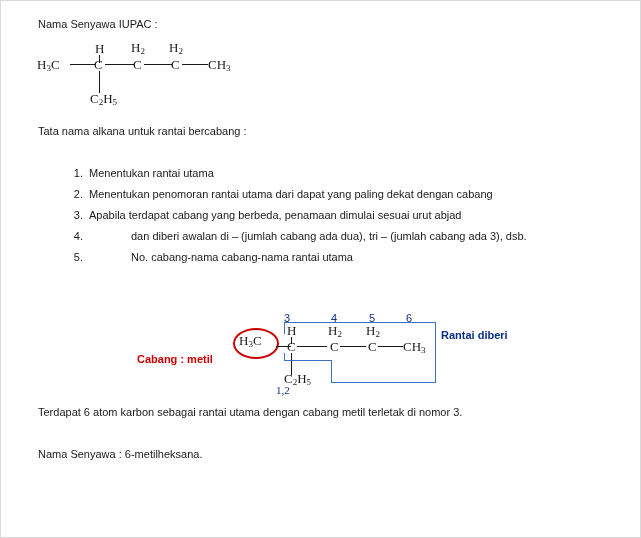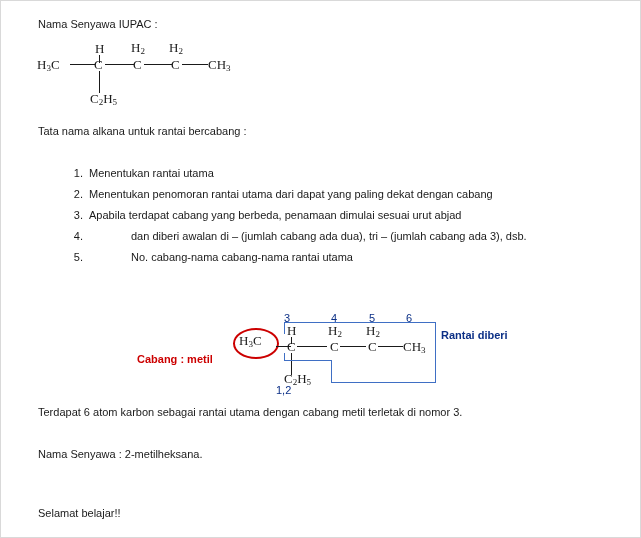--- a/index.html
+++ b/index.html
@@ -250,25 +250,24 @@
     </div>
 
     <div class="blue-line" style="left:283px; top:321px; width:152px; height:1px;"></div>
     <div class="blue-line" style="left:434px; top:321px; width:1px; height:61px;"></div>
     <div class="blue-line" style="left:330px; top:381px; width:105px; height:1px;"></div>
     <div class="blue-line" style="left:330px; top:359px; width:1px; height:23px;"></div>
     <div class="blue-line" style="left:283px; top:321px; width:1px; height:12px;"></div>
     <div class="blue-line" style="left:283px; top:359px; width:48px; height:1px;"></div>
     <div class="blue-line" style="left:283px; top:352px; width:1px; height:8px;"></div>
 
-    <div class="blue-num" style="left:275px; top:383px;">1,2</div>
+    <div class="blue-num" style="left:275px; top:383px;font-family:Liberation Serif, serif;">1,2</div>
 
     <div class="blue-label" style="left:440px; top:328px;">Rantai diberi</div>
   </div>
 
   <div class="para" style="left:37px; top:402px; width:570px;">Terdapat 6 atom karbon sebagai rantai utama dengan cabang metil terletak di nomor 3.</div>
 
-  <div class="para" style="left:37px; top:444px; width:570px;">Nama Senyawa : 2-metilheksana.</div>
-
-
-  <div class="para" style="left:37px; top:503px; width:570px;">Selamat belajar!!</div>
+  <div class="para" style="left:37px; top:444px; width:570px;">Nama Senyawa : 6-metilheksana.</div>
+
+
 
 </div>
 
 </body></html>

